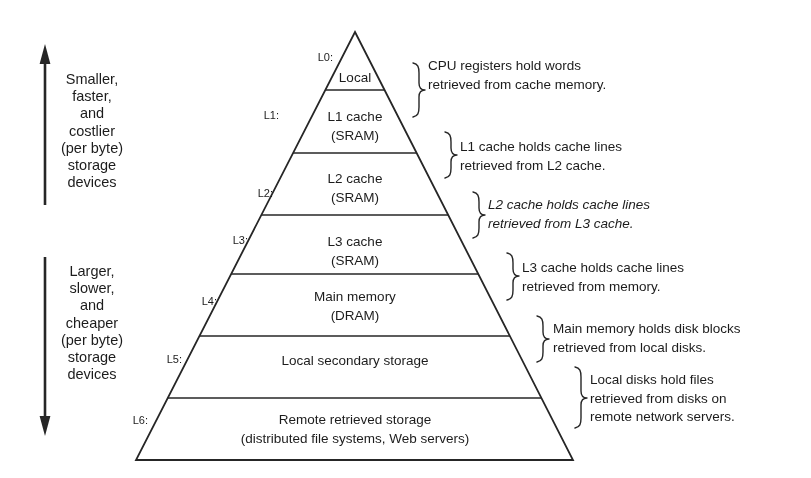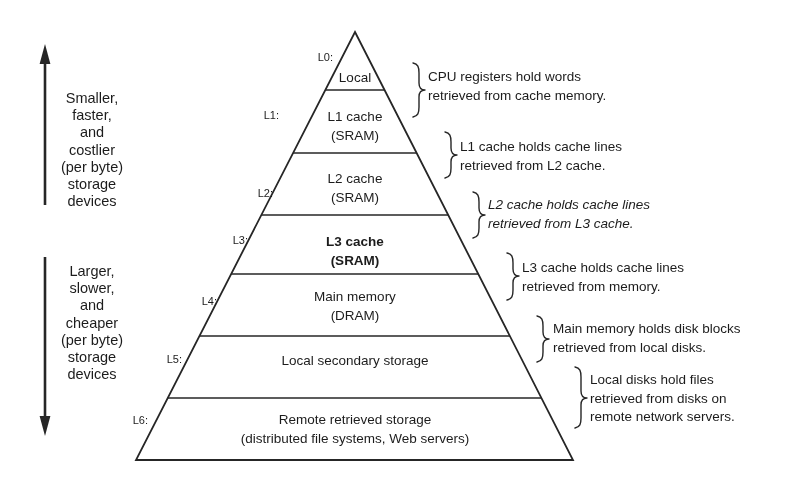--- a/index.html
+++ b/index.html
@@ -60,21 +60,21 @@
     <g fill="none" stroke="#262626" stroke-width="1.4" stroke-linejoin="round" stroke-linecap="round">
       <path d="M413,63 C418,64 419,67 419,73 L419,83 C419,87 421,90 425,90 C421,90 419,93 419,97 L419,107 C419,113 418,116 413,117"></path>
       <path d="M445,132 C450,133 451,136 451,142 L451,148 C451,152 453,155 457,155 C453,155 451,158 451,162 L451,168 C451,174 450,177 445,178"></path>
       <path d="M473,192 C478,193 479,196 479,202 L479,208 C479,212 481,215 485,215 C481,215 479,218 479,222 L479,228 C479,234 478,237 473,238"></path>
       <path d="M507,253 C512,254 513,257 513,263 L513,269 C513,273 515,276 519,276 C515,276 513,279 513,283 L513,290 C513,296 512,299 507,300"></path>
       <path d="M537,316 C542,317 543,320 543,326 L543,332 C543,336 545,339 549,339 C545,339 543,342 543,346 L543,352 C543,358 542,361 537,362"></path>
       <path d="M575,367 C580,368 581,371 581,377 L581,391 C581,395 583,398 587,398 C583,398 581,401 581,405 L581,418 C581,424 580,427 575,428"></path>
     </g>
   </svg>
 
-  <div class="txt side-label" style="left:32px;top:71px;margin-top:19px;">
+  <div class="txt side-label" style="left:32px;top:71px;">
     <span class="line">Smaller,</span>
     <span class="line">faster,</span>
     <span class="line">and</span>
     <span class="line">costlier</span>
     <span class="line">(per byte)</span>
     <span class="line">storage</span>
     <span class="line">devices</span>
   </div>
   <div class="txt side-label" style="left:32px;top:263px;">
     <span class="line">Larger,</span>
@@ -98,37 +98,37 @@
     <span class="line">Local</span>
   </div>
   <div class="txt level-text" style="top:107px;">
     <span class="line">L1 cache</span>
     <span class="line">(SRAM)</span>
   </div>
   <div class="txt level-text" style="top:169px;">
     <span class="line">L2 cache</span>
     <span class="line">(SRAM)</span>
   </div>
-  <div class="txt level-text" style="top:232px;font-weight:bold;">
+  <div class="txt level-text" style="top:232px;">
     <span class="line">L3 cache</span>
     <span class="line">(SRAM)</span>
   </div>
   <div class="txt level-text" style="top:287px;">
     <span class="line">Main memory</span>
     <span class="line">(DRAM)</span>
   </div>
   <div class="txt level-text" style="top:351px;">
     <span class="line">Local secondary storage</span>
   </div>
   <div class="txt level-text" style="top:410px;">
     <span class="line">Remote retrieved storage</span>
     <span class="line">(distributed file systems, Web servers)</span>
   </div>
 
-  <div class="txt annotation" style="left:428px;top:68px;">
+  <div class="txt annotation" style="left:428px;top:57px;">
     <span class="line">CPU registers hold words</span>
     <span class="line">retrieved from cache memory.</span>
   </div>
   <div class="txt annotation" style="left:460px;top:138px;">
     <span class="line">L1 cache holds cache lines</span>
     <span class="line">retrieved from L2 cache.</span>
   </div>
   <div class="txt annotation" style="left:488px;top:196px;font-style:italic;">
     <span class="line">L2 cache holds cache lines</span>
     <span class="line">retrieved from L3 cache.</span>

